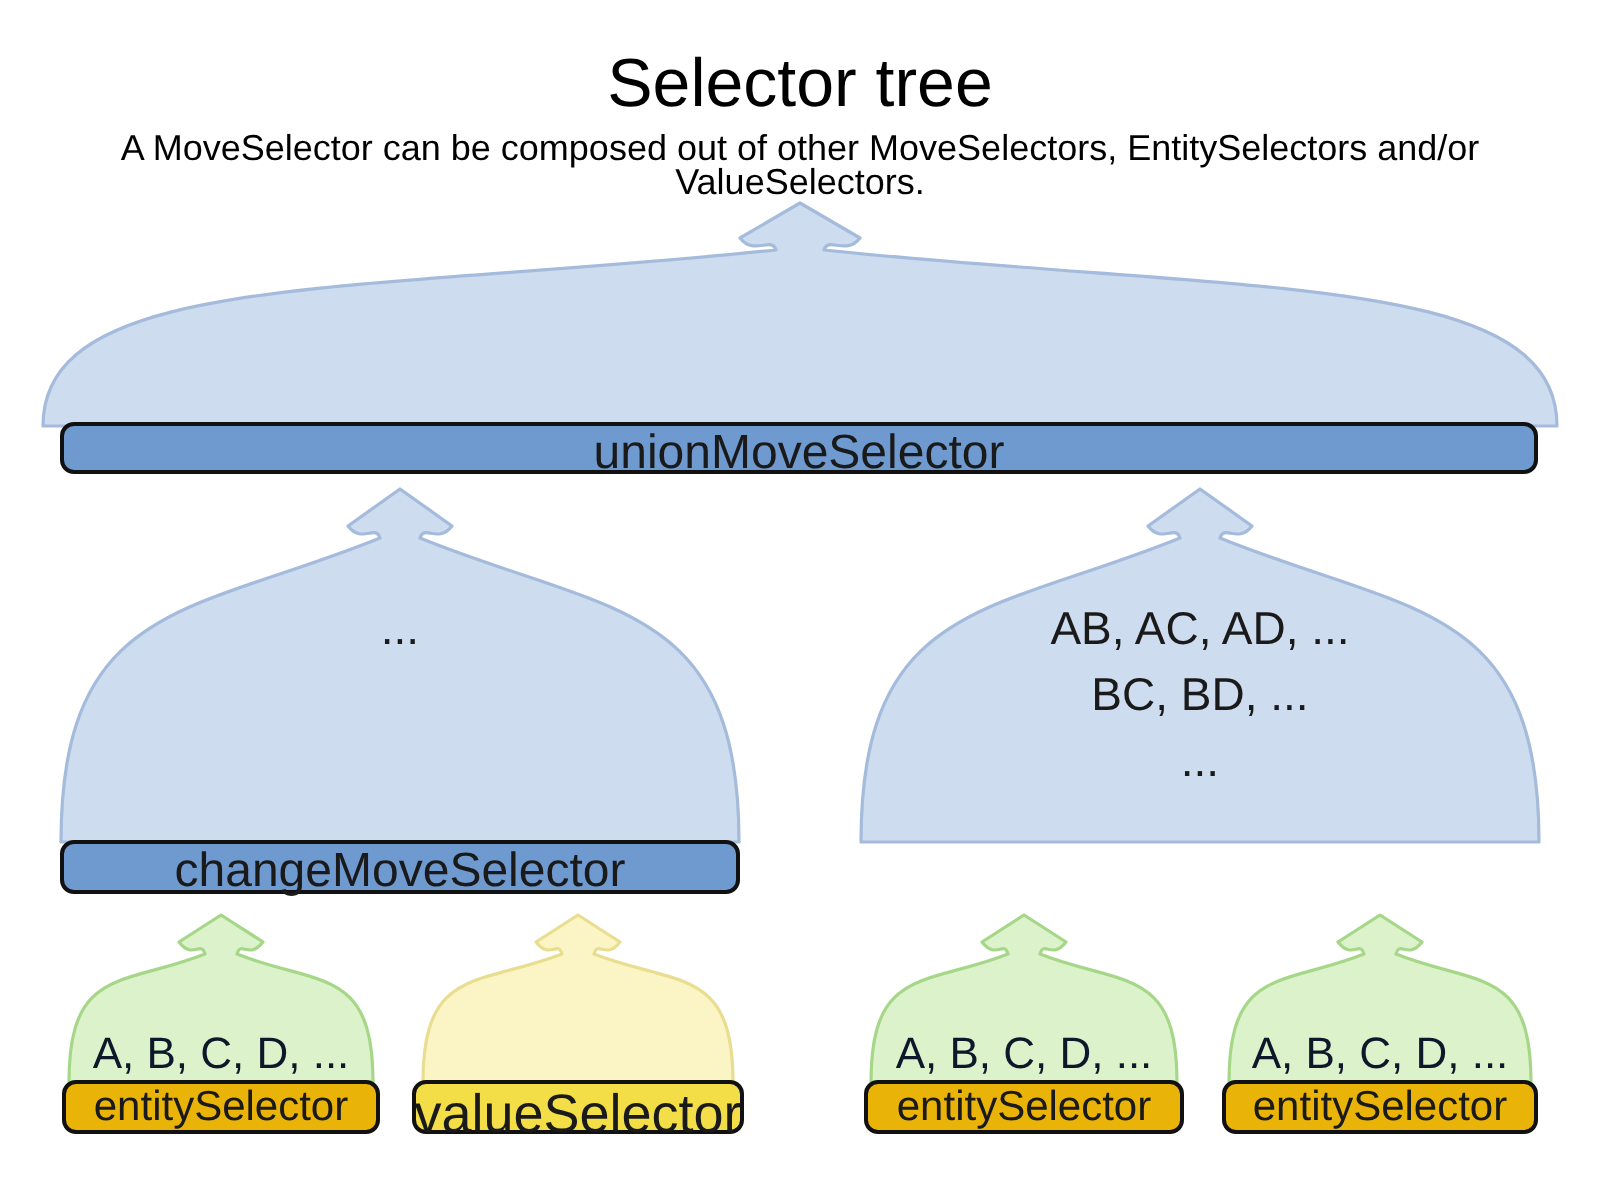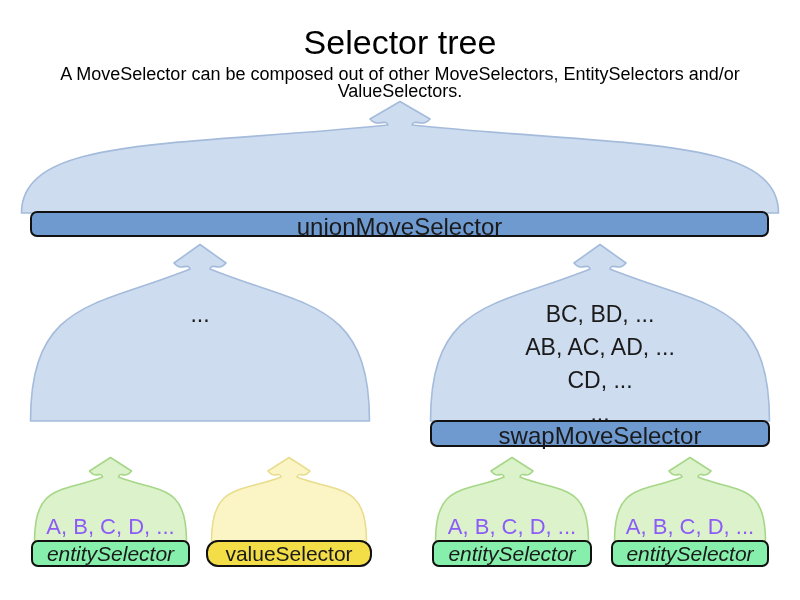--- a/index.html
+++ b/index.html
@@ -16,26 +16,26 @@
   path.move-funnel{fill:#cddcef;stroke:#a4bbdb;stroke-width:1.6;stroke-linejoin:round;}
   path.entity-funnel{fill:#dcf2cb;stroke:#a6d788;stroke-width:1.6;stroke-linejoin:round;}
   path.value-funnel{fill:#fbf5c5;stroke:#e9dd8f;stroke-width:1.6;stroke-linejoin:round;}
 
   .bar{
     position:absolute;display:flex;justify-content:center;
     border:2px solid #111111;border-radius:7px;box-sizing:border-box;
     font-size:24px;color:#1a1a1a;white-space:nowrap;
   }
   .bar.move{background:#6f9ad0;}
-  .bar.entity{background:#86efac;font-size:21px;font-style:italic;}
-  .bar.value{background:#f3de48;font-size:21px;border-radius:12px;}
+  .bar.entity{background:#eab308;font-size:21px;}
+  .bar.value{background:#f3de48;font-size:27px;}
 
   .funnel-text{font-size:23px;line-height:33px;color:#1a1a1a;white-space:nowrap;}
   .funnel-text .line{display:block;}
-  .leaf-text{font-size:22px;line-height:24px;color:#8b5cf6;white-space:nowrap;}
+  .leaf-text{font-size:22px;line-height:24px;color:#0f172a;white-space:nowrap;}
 </style>
 </head>
 <body>
 
 <div class="canvas">
 
   <div class="abs center page-title">Selector tree</div>
   <div class="abs center page-subtitle">A MoveSelector can be composed out of other MoveSelectors, EntitySelectors and/or ValueSelectors.</div>
 
   <svg class="funnel" style="left:20px;top:100px" width="760" height="113">
@@ -61,35 +61,34 @@
   </svg>
 
   <div class="abs center funnel-text" style="left:20px;top:151px;width:760px">
   </div>
 
   <div class="abs center funnel-text" style="left:30px;top:298px;width:340px">
     <span class="line">...</span>
   </div>
 
   <div class="abs center funnel-text" style="left:430px;top:298px;width:340px">
+    <span class="line">AB, AC, AD, ...</span>
     <span class="line">BC, BD, ...</span>
-    <span class="line">AB, AC, AD, ...</span>
-    <span class="line">CD, ...</span>
     <span class="line">...</span>
   </div>
 
   <div class="abs center leaf-text" style="left:31px;top:515px;width:159px">A, B, C, D, ...</div>
   <div class="abs center leaf-text" style="left:432px;top:515px;width:160px">A, B, C, D, ...</div>
   <div class="abs center leaf-text" style="left:611px;top:515px;width:158px">A, B, C, D, ...</div>
 
   <div class="bar move" style="left:30px;top:211px;width:739px;height:26px">
     <span>unionMoveSelector</span>
   </div>
-  <div class="bar move" style="left:430px;top:420px;width:340px;height:27px">
-    <span>swapMoveSelector</span>
+  <div class="bar move" style="left:30px;top:420px;width:340px;height:27px">
+    <span>changeMoveSelector</span>
   </div>
   <div class="bar entity" style="left:31px;top:540px;width:159px;height:27px">
     <span>entitySelector</span>
   </div>
   <div class="bar value" style="left:206px;top:540px;width:166px;height:27px">
     <span>valueSelector</span>
   </div>
   <div class="bar entity" style="left:432px;top:540px;width:160px;height:27px">
     <span>entitySelector</span>
   </div>

